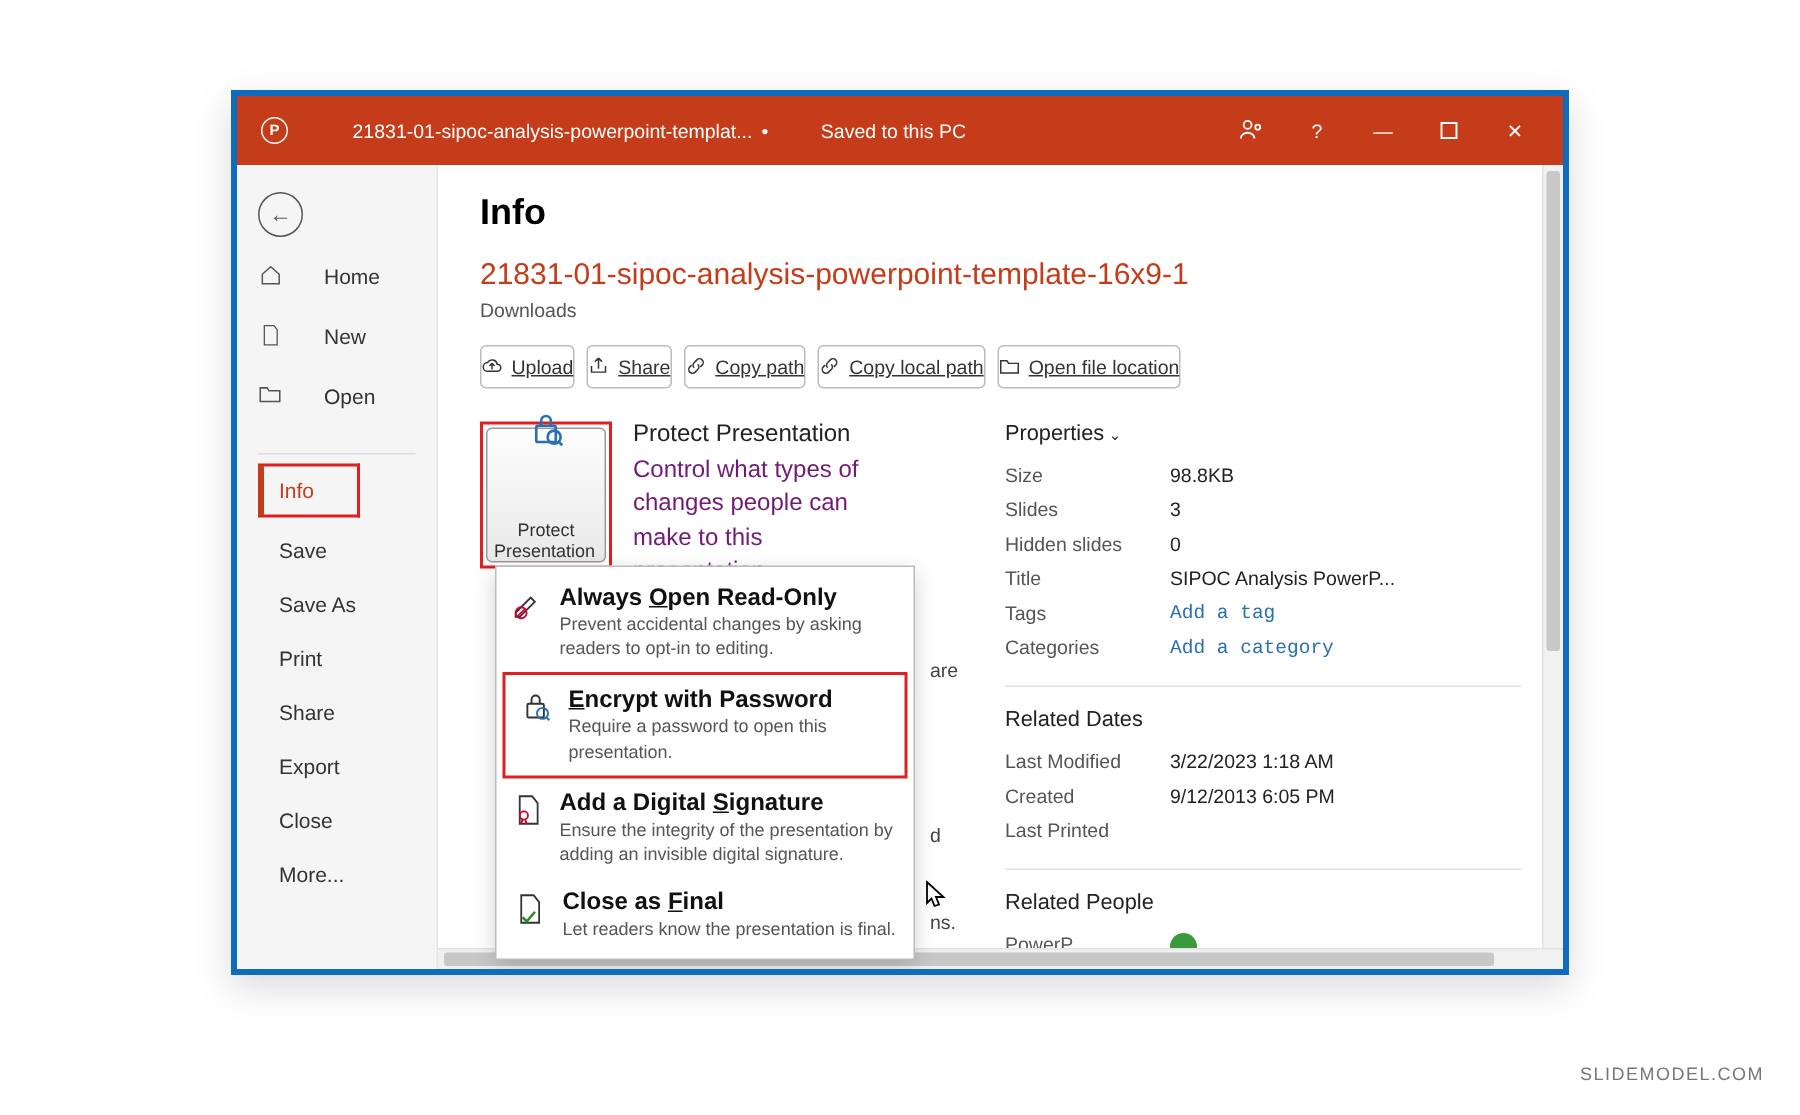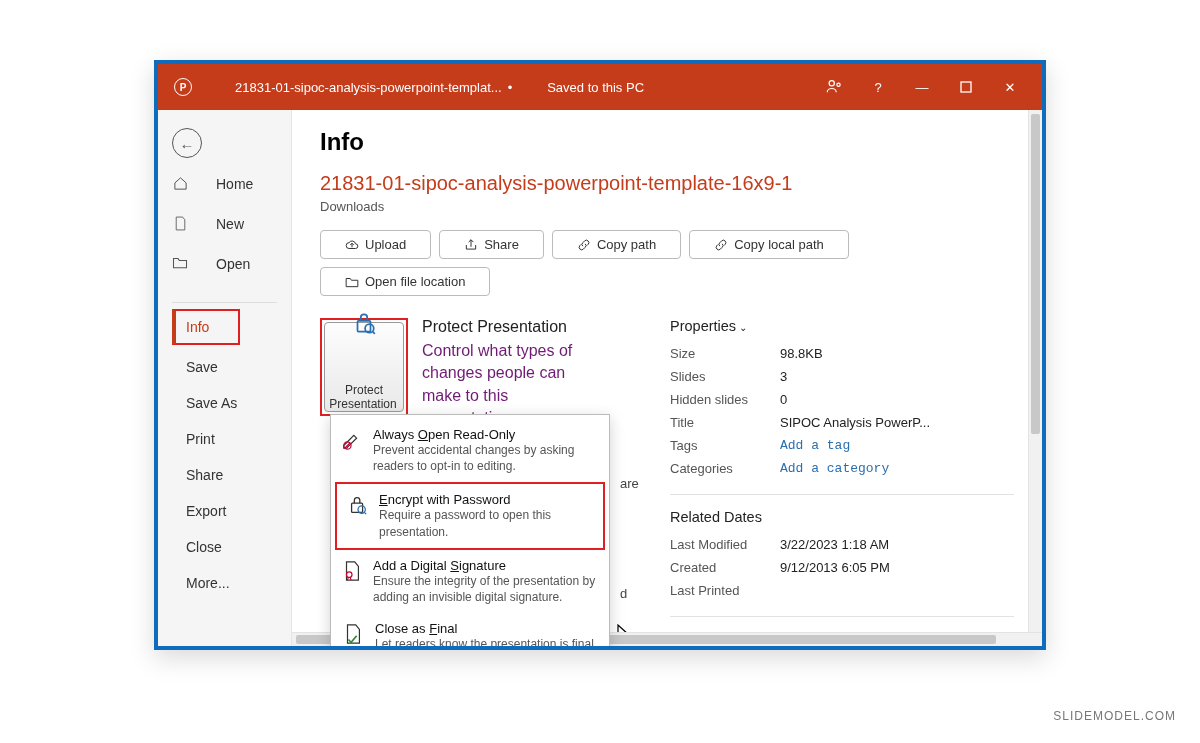--- a/index.html
+++ b/index.html
@@ -81,24 +81,25 @@
     position: relative;
     overflow: hidden;
   }
   .main h1 { font-size: 24px; font-weight: 600; margin-bottom: 16px; }
   .file-title { color: #c53c1a; font-size: 20px; font-weight: 500; margin-bottom: 4px; }
   .file-path { color: #555; font-size: 13px; margin-bottom: 16px; }
   .action-row { display: flex; gap: 8px; margin-bottom: 22px; flex-wrap: wrap; }
   .action-btn {
     border: 1px solid #bbb; border-radius: 4px;
     background: #fff;
-    padding: 6px 24px;
+    padding: 6px 0;
     font-size: 13px;
-    display: flex; align-items: flex-end; gap: 6px;
+    display: flex; align-items: flex-start; gap: 6px;
     color: #333;
+    text-decoration: underline;
   }
   .content-columns {
     display: flex; gap: 30px;
     position: relative;
   }
   .left-col { width: 320px; position: relative; }
   .big-btn {
     width: 80px; height: 90px;
     border: 1px solid #999;
     border-radius: 4px;
@@ -123,21 +124,21 @@
     border: 1px solid #bbb;
     box-shadow: 0 4px 14px rgba(0,0,0,0.18);
     padding: 4px 0;
     z-index: 5;
   }
   .menu-item {
     display: flex; gap: 10px;
     padding: 8px 10px;
   }
   .menu-item .mi-icon { width: 24px; display:flex; align-items:flex-start; justify-content:center; font-size:18px; color:#333; padding-top:2px;}
-  .menu-item .mi-text .mi-title { font-size: 13px; font-weight: 400; color: #111; }
+  .menu-item .mi-text .mi-title { font-size: 16px; font-weight: 700; color: #111; }
   .menu-item .mi-text .mi-title .ul { text-decoration: underline; }
   .menu-item .mi-text .mi-desc { font-size: 12px; color: #555; line-height:1.35; }
   .menu-item.hl { border: 2px solid #e02020; margin: 0 4px; justify-content: center; }
   .right-col { flex: 1; font-size: 13px; color: #333; }
   .right-col .section-hd { font-size: 14.5px; color: #222; margin-bottom: 8px; }
   .right-col .chev-sm { font-size: 10px; margin-left: 3px; }
   .prop-row { display:flex; padding: 4px 0; }
   .prop-row .k { width: 110px; color:#555; }
   .prop-row .v { color:#222; }
   .prop-row .v.link { color:#2a6fb0;font-family:Liberation Mono, monospace; }

